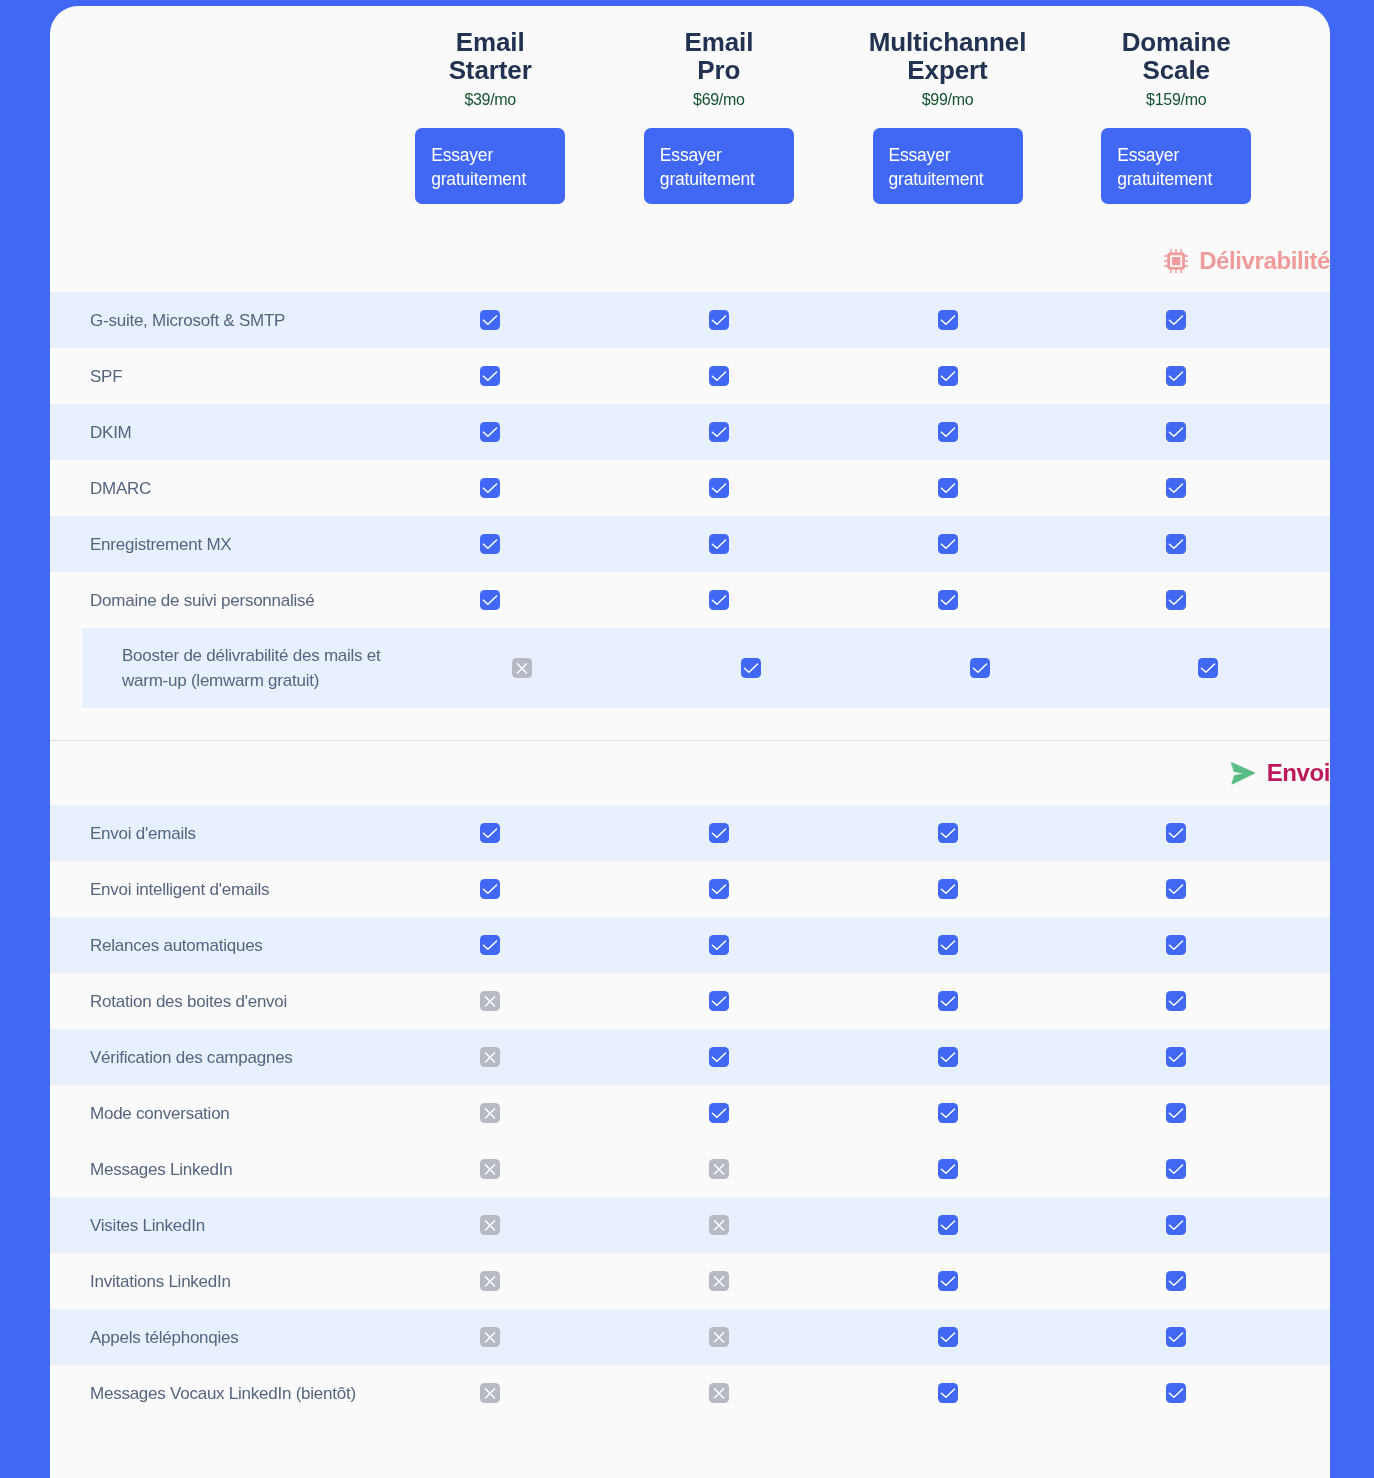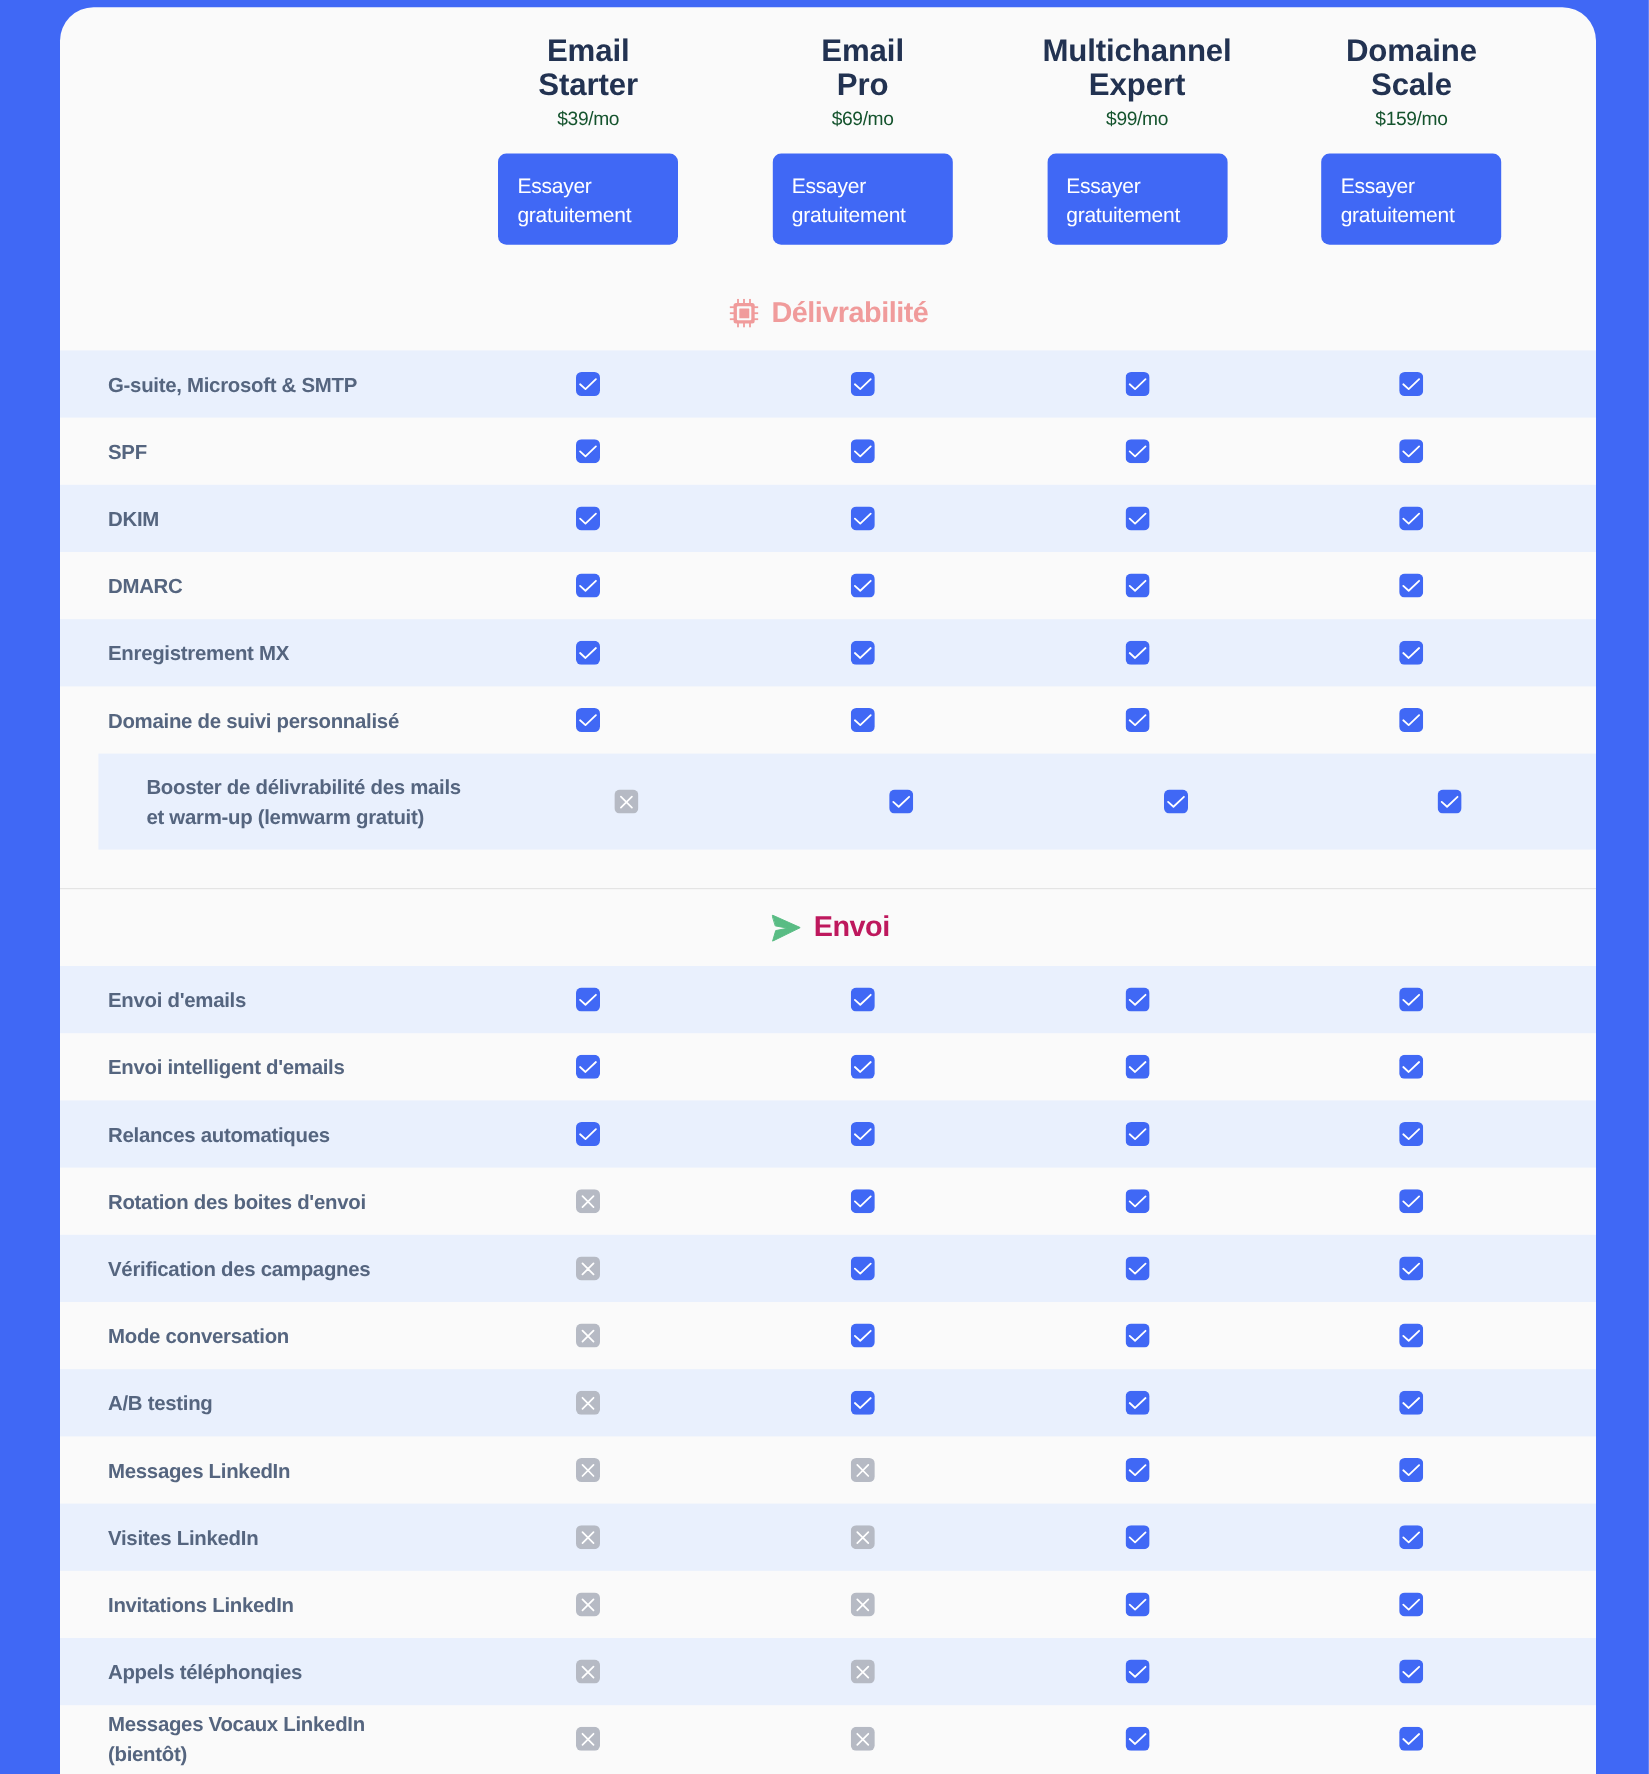--- a/index.html
+++ b/index.html
@@ -34,35 +34,35 @@
     background:#4068F5;border:0;border-radius:7px;
     color:#FFFFFF;font-size:17.5px;line-height:24px;text-align:left;
     padding:15.5px 0 0 16px;font-family:inherit;letter-spacing:-0.2px;
     cursor:pointer;
   }
   .plan-cta span{display:block;}
 
   
   .section-head{
     position:relative;height:62px;box-sizing:border-box;
-    display:flex;align-items:center;justify-content:center;gap:11px;
+    display:flex;align-items:center;justify-content:flex-end;gap:11px;
     padding-left:1.5px;
   }
   .section-head.s2{height:64px;padding-left:4px;box-sizing:border-box;}
   .section-head .sh-icon{display:block;width:24px;height:24px;flex:0 0 24px;margin-top:-1px;}
   .section-head.s2 .sh-icon{width:24.5px;height:22.8px;flex:0 0 24.5px;margin-top:1px;}
   .section-head .sh-label{
     font-size:24px;font-weight:bold;letter-spacing:-0.4px;line-height:24px;
   }
   .sep{height:1px;background:#E4E4E4;}
   .spacer{height:32px;}
 
   
   .rows{position:relative;}
-  .row{position:relative;height:56px;font-weight:bold;}
+  .row{position:relative;height:56px;}
   .row.tall{height:80px;margin-left:32px;}
   .row.alt{background:#E9F0FD;}
   .row-label{
     position:absolute;left:40px;top:0;height:100%;width:276px;
     display:flex;align-items:center;transform:translateY(0.4px);
     font-size:17px;color:#55657F;letter-spacing:-0.24px;line-height:25px;
   }
   .cells{position:absolute;left:0;top:0;height:100%;width:100%;}
   .cell{
     position:absolute;top:50%;transform:translate(-50%,-50%);
@@ -422,45 +422,20 @@
             </span>
         <span class="cell" style="left:1126.20px">
               <svg viewBox="0 0 20 20">
                 <use href="#ic-check"></use>
               </svg>
             </span>
       </div>
     </div>
     <div class="row">
       <div class="row-label">Mode conversation</div>
-      <div class="cells">
-        <span class="cell" style="left:440.20px">
-              <svg viewBox="0 0 20 20">
-                <use href="#ic-cross"></use>
-              </svg>
-            </span>
-        <span class="cell" style="left:668.87px">
-              <svg viewBox="0 0 20 20">
-                <use href="#ic-check"></use>
-              </svg>
-            </span>
-        <span class="cell" style="left:897.53px">
-              <svg viewBox="0 0 20 20">
-                <use href="#ic-check"></use>
-              </svg>
-            </span>
-        <span class="cell" style="left:1126.20px">
-              <svg viewBox="0 0 20 20">
-                <use href="#ic-check"></use>
-              </svg>
-            </span>
-      </div>
-    </div>
-    <div class="row alt">
-      <div class="row-label">A/B testing</div>
       <div class="cells">
         <span class="cell" style="left:440.20px">
               <svg viewBox="0 0 20 20">
                 <use href="#ic-cross"></use>
               </svg>
             </span>
         <span class="cell" style="left:668.87px">
               <svg viewBox="0 0 20 20">
                 <use href="#ic-check"></use>
               </svg>

